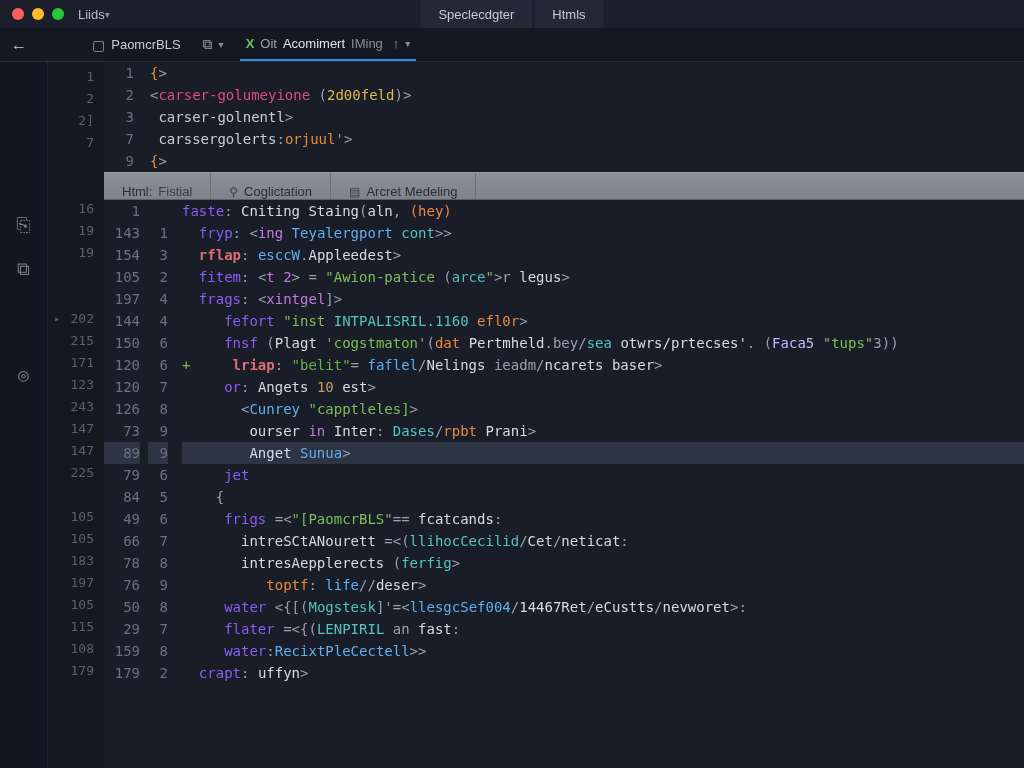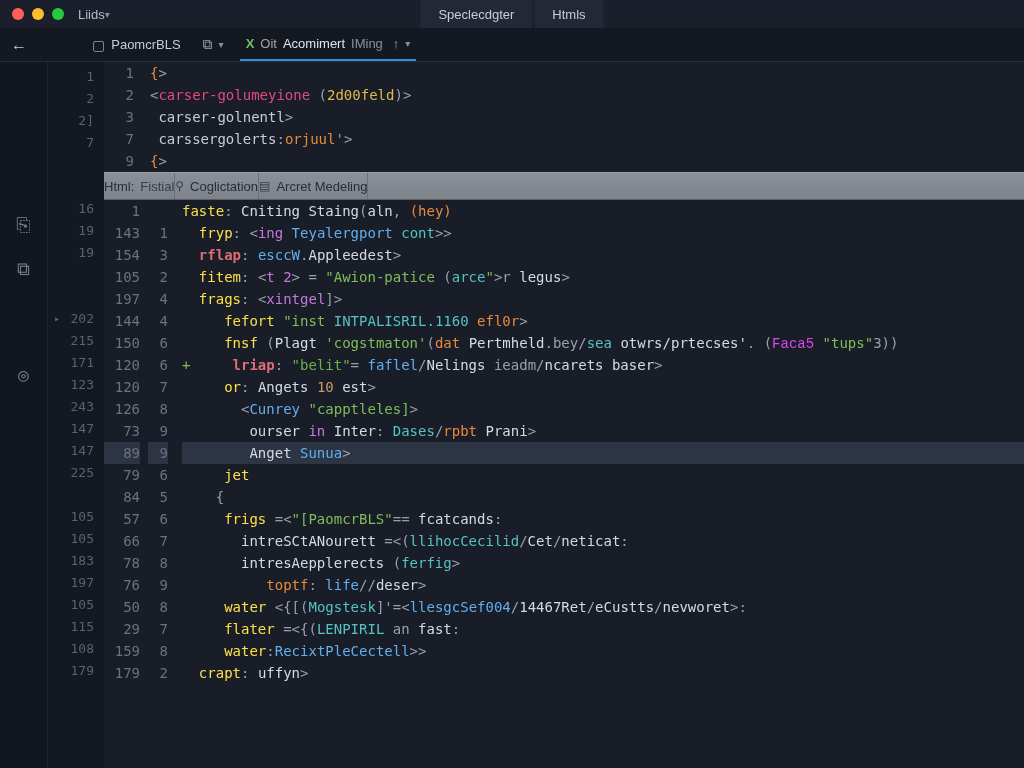--- a/index.html
+++ b/index.html
@@ -164,23 +164,23 @@
     display: flex;
     align-items: center;
     font-family: sans-serif;
     font-size: 13px;
     color: #2a2d33;
     border-top: 1px solid #9a9ea6;
     border-bottom: 1px solid #5a5e66;
   }
   .inner-tabs .itab {
     display: flex;
-    align-items: center;
+    align-items: flex-end;
     gap: 6px;
-    padding: 0 0;
+    padding: 0 18px;
     height: 100%;
     border-right: 1px solid #6b6f77;
   }
   .inner-tabs .itab.first { border-left: none; }
   .inner-tabs .itab .ico { font-size: 12px; color: #3a3d44; }
 
   
   .pane2 {
     flex: 1;
     display: flex;
@@ -211,23 +211,23 @@
   .c-tag    { color: #e24b7a; }
   .c-attr   { color: #e98a3a; }
   .c-attr2  { color: #e0b94a; }
   .c-str    { color: #7fbf5b; }
   .c-str2   { color: #69b34c; }
   .c-kw     { color: #c678dd; }
   .c-var    { color: #e06c75; font-weight: bold; }
   .c-plain  { color: #c8ccd4; }
   .c-num    { color: #d19a66; }
   .c-blue   { color: #61afef; }
-  .c-lav    { color: #d946ef; font-family: Liberation Mono, monospace; }
+  .c-lav    { color: #c4b5fd; }
   .c-cyan   { color: #56c2c2; }
-  .c-pink   { color: #fde047; }
+  .c-pink   { color: #8b5cf6; }
   .c-white  { color: #d6dae2; }
 
   
   .diff-add { color: #7fbf5b; }
 
 </style>
 </head>
 <body>
 
 <div class="titlebar">
@@ -345,21 +345,21 @@
           <div class="row">197</div>
           <div class="row">144</div>
           <div class="row">150</div>
           <div class="row">120</div>
           <div class="row">120</div>
           <div class="row">126</div>
           <div class="row">73</div>
           <div class="row hl-row">89</div>
           <div class="row">79</div>
           <div class="row">84</div>
-          <div class="row">57</div>
+          <div class="row">49</div>
           <div class="row">66</div>
           <div class="row">78</div>
           <div class="row">76</div>
           <div class="row">50</div>
           <div class="row">29</div>
           <div class="row">159</div>
           <div class="row">179</div>
         </div>
       <div class="gutter3" id="g3">
           <div class="row"></div>

